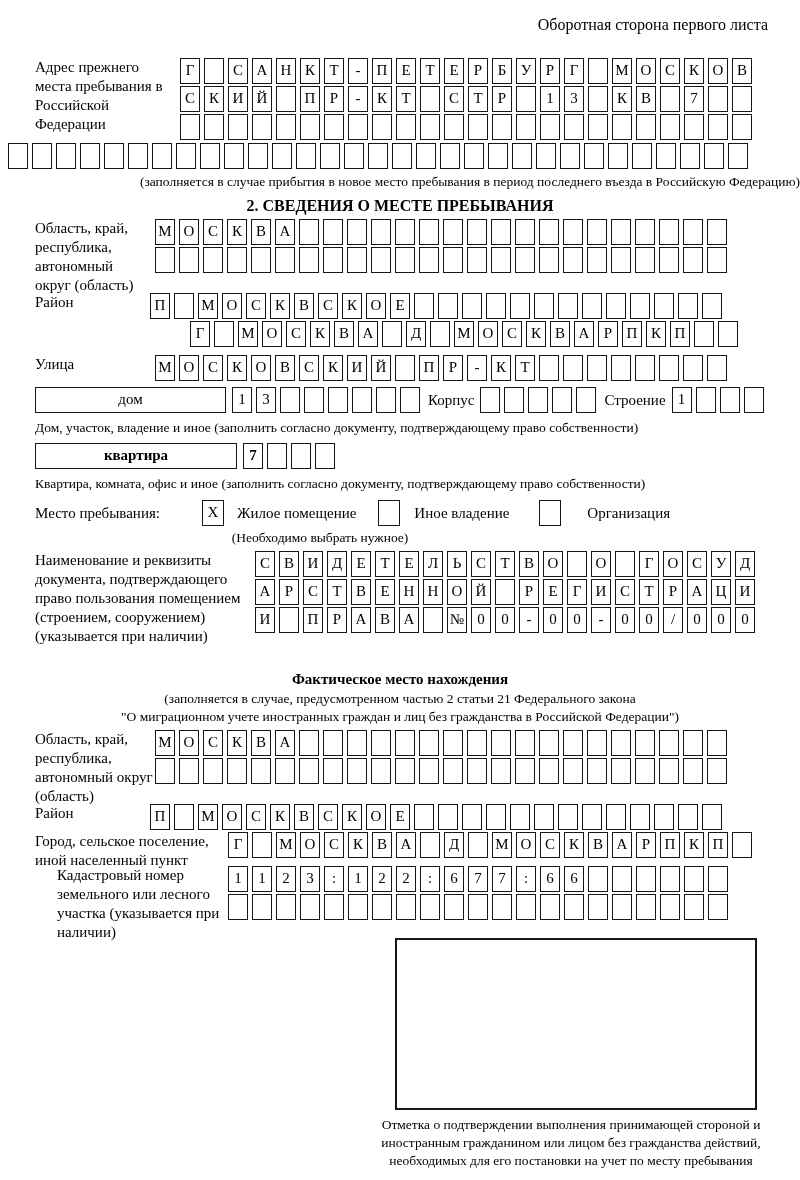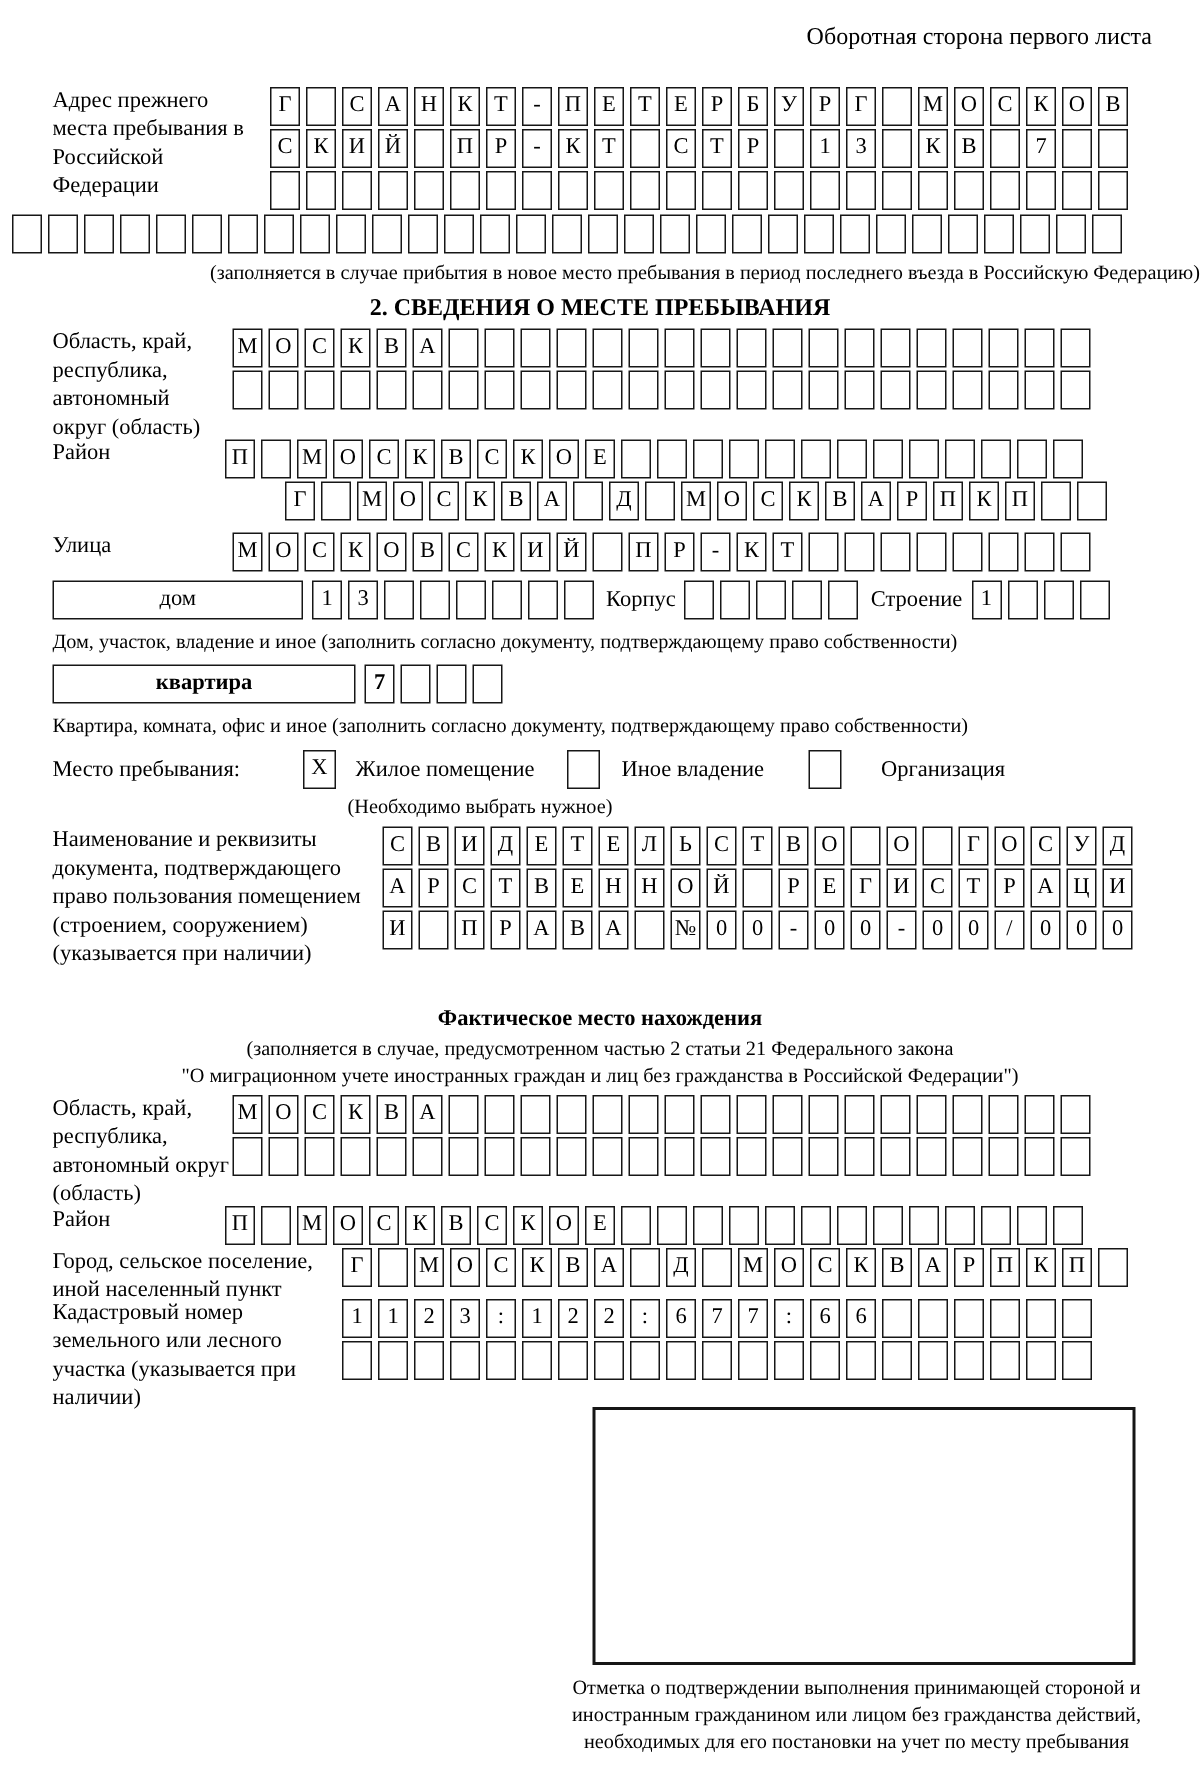--- a/index.html
+++ b/index.html
@@ -310,21 +310,21 @@
       <div class="cell"></div>
       <div class="cell"></div>
       <div class="cell"></div>
       <div class="cell"></div>
       <div class="cell"></div>
       <div class="cell"></div>
     </div>
 </div>
 
 <div class="line flexline mt4">
-  <div class="big-box" style="width:167px;">дом</div>
+  <div class="big-box" style="width:191px;">дом</div>
   <div class="cells" style="margin-left:6px;">
       <div class="cell">1</div>
       <div class="cell">3</div>
       <div class="cell"></div>
       <div class="cell"></div>
       <div class="cell"></div>
       <div class="cell"></div>
       <div class="cell"></div>
       <div class="cell"></div>
     </div>
@@ -557,21 +557,21 @@
       <div class="cell">А</div>
       <div class="cell">Р</div>
       <div class="cell">П</div>
       <div class="cell">К</div>
       <div class="cell">П</div>
       <div class="cell"></div>
     </div>
 </div>
 
 <div class="line h58">
-  <div class="lbl" style="width:168px;">Кадастровый номер земельного или лесного участка (указывается при наличии)</div>
+  <div class="lbl" style="width:168px;margin-left:22px;">Кадастровый номер земельного или лесного участка (указывается при наличии)</div>
   <div class="rows" style="margin-left:193px;">
     <div class="cells">
         <div class="cell">1</div>
         <div class="cell">1</div>
         <div class="cell">2</div>
         <div class="cell">3</div>
         <div class="cell">:</div>
         <div class="cell">1</div>
         <div class="cell">2</div>
         <div class="cell">2</div>

